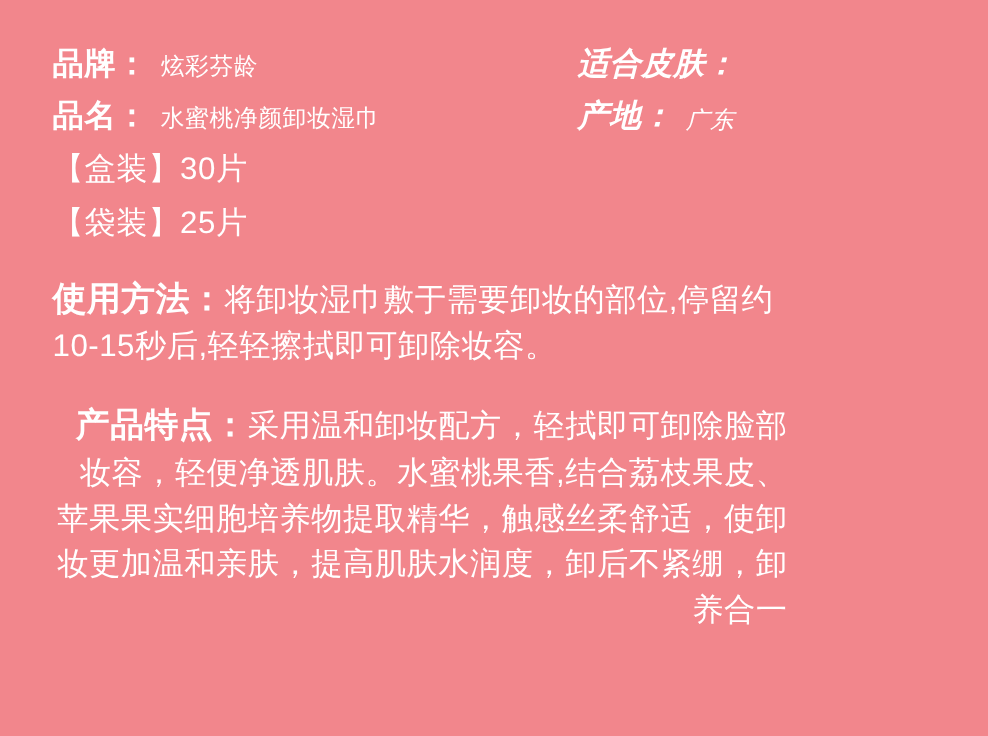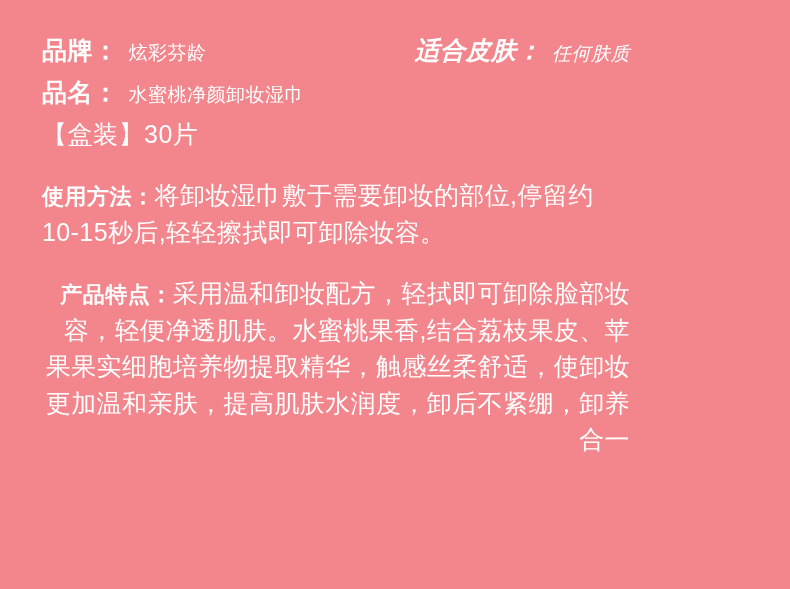--- a/index.html
+++ b/index.html
@@ -72,21 +72,21 @@
   }
   .block {
     margin-top: 26px;
   }
   .para {
     font-size: 25px;
     line-height: 1.46;
     letter-spacing: 0.4px;
   }
   .para .label {
-    font-size: 22px;
+    font-size: 27px;
   }
   .para .ptext {
     font-weight: normal;
   }
   .block-features {
     margin-top: 18px;
     text-align: right;
   }
 </style>
 </head>
@@ -96,34 +96,38 @@
 
   <div class="specs">
 
     <div class="row">
       <div class="col-left">
         <span class="label">品牌：</span>
         <span class="value">炫彩芬龄</span>
       </div>
       <div class="col-right">
         <span class="label">适合皮肤：</span>
-        <span class="value">任何肤质</span>
       </div>
     </div>
 
     <div class="row">
       <div class="col-left">
         <span class="label">品名：</span>
         <span class="value">水蜜桃净颜卸妆湿巾</span>
       </div>
+      <div class="col-right">
+        <span class="label">产地：</span>
+        <span class="value">广东</span>
+      </div>
     </div>
 
     <div class="netrow">
       <div class="net-values">
         <div class="net-line">【盒装】30片</div>
+        <div class="net-line">【袋装】25片</div>
       </div>
     </div>
 
   </div>
 
   <div class="block">
     <p class="para"><span class="label">使用方法：</span><span class="ptext">将卸妆湿巾敷于需要卸妆的部位,停留约10-15秒后,轻轻擦拭即可卸除妆容。</span></p>
   </div>
 
   <div class="block block-features">

